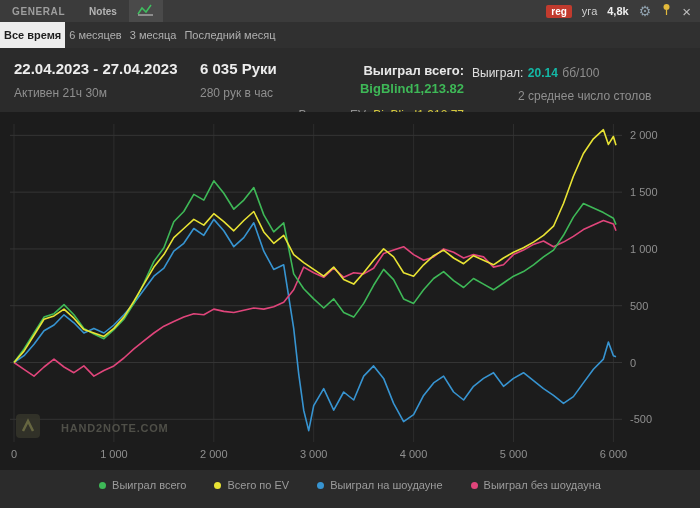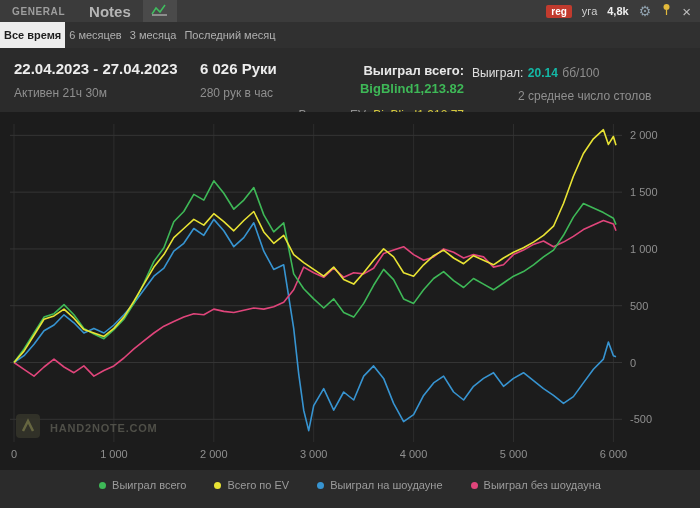--- a/index.html
+++ b/index.html
@@ -2,21 +2,21 @@
 <html><head>
 <meta charset="utf-8">
 <style>
   html,body{margin:0;padding:0;background:#222;}
   body{font-family:"Liberation Sans","DejaVu Sans",sans-serif;}
   .window{position:relative;width:700px;height:508px;background:#2b2b2b;overflow:hidden;}
 
   
   .topbar{position:absolute;top:0;left:0;width:700px;height:22px;background:#3b3b3b;display:flex;align-items:center;}
   .topbar .tab{padding:0 12px;font-size:10px;letter-spacing:.6px;color:#9e9e9e;height:22px;display:flex;align-items:center;cursor:default;font-weight:bold;}
-  .topbar .tab.notes{font-size:15px;letter-spacing:0;color:#b5b5b5;}
+  .topbar .tab.notes{font-size:10px;letter-spacing:0;color:#b5b5b5;}
   .topbar .icon-tab{width:34px;height:22px;background:#4a4a4a;display:flex;align-items:center;justify-content:center;}
   .topbar-right{margin-left:auto;display:flex;align-items:center;gap:10px;padding-right:9px;}
   .reg-badge{background:#c23b2e;color:#fff;font-size:10px;font-weight:bold;padding:1px 5px;border-radius:2px;}
   .tb-user{color:#cfcfcf;font-size:11px;}
   .tb-stat{color:#efefef;font-size:11px;font-weight:bold;}
   .gear{color:#8fa0ad;font-size:14px;line-height:14px;}
   .close{color:#bdbdbd;font-size:15px;line-height:15px;}
 
   
   .filters{position:absolute;top:22px;left:0;width:700px;height:26px;background:#303030;display:flex;align-items:stretch;}
@@ -39,21 +39,21 @@
   .ev-value{font-size:12px;color:#d4c83e;}
   .col-winrate{position:absolute;left:472px;top:15px;width:190px;}
   .wr-label{font-size:12px;color:#e0e0e0;}
   .wr-value{font-size:12px;font-weight:bold;color:#14b8a6;}
   .wr-unit{font-size:12px;color:#8f8f8f;}
   .wr-tables{margin-top:8px;margin-left:46px;font-size:12px;color:#8f8f8f;}
   .chart-settings{position:absolute;right:10px;top:14px;width:24px;height:24px;border:1px solid #5a5a5a;border-radius:3px;display:flex;align-items:center;justify-content:center;background:#2f2f2f;}
 
   
   .chart{position:absolute;top:112px;left:0;width:700px;height:358px;background:#1c1c1c;}
-  .watermark{position:absolute;left:16px;top:302px;display:flex;align-items:center;gap:10px;opacity:.9;}
+  .watermark{position:absolute;left:16px;top:302px;display:flex;align-items:center;gap:21px;opacity:.9;}
   .wm-text{font-size:11px;font-weight:bold;letter-spacing:.8px;color:#55554d;}
 
   
   .legend{position:absolute;top:479px;left:0;width:700px;display:flex;justify-content:center;gap:28px;}
   .legend .item{display:flex;align-items:center;gap:6px;}
   .legend .dot{width:7px;height:7px;border-radius:50%;}
   .legend .lbl{font-size:11px;color:#9c9c9c;white-space:nowrap;}
 </style>
 </head>
 <body>
@@ -92,21 +92,21 @@
     <div class="ftab">3 месяца</div>
     <div class="ftab">Последний месяц</div>
   </div>
 
   <div class="header">
     <div class="col-date">
       <div class="big">22.04.2023 - 27.04.2023</div>
       <div class="sub">Активен 21ч 30м</div>
     </div>
     <div class="col-hands">
-      <div class="big">6 026 Руки</div>
+      <div class="big">6 035 Руки</div>
       <div class="sub">280 рук в час</div>
     </div>
     <div class="col-won">
       <div>
         <span class="won-label">Выиграл всего:</span>
         <span class="won-value">BigBlind1,213.82</span>
       </div>
       <div class="ev-line">
         <span class="ev-label">Всего по EV:</span>
         <span class="ev-value">BigBlind1,912.77</span>

